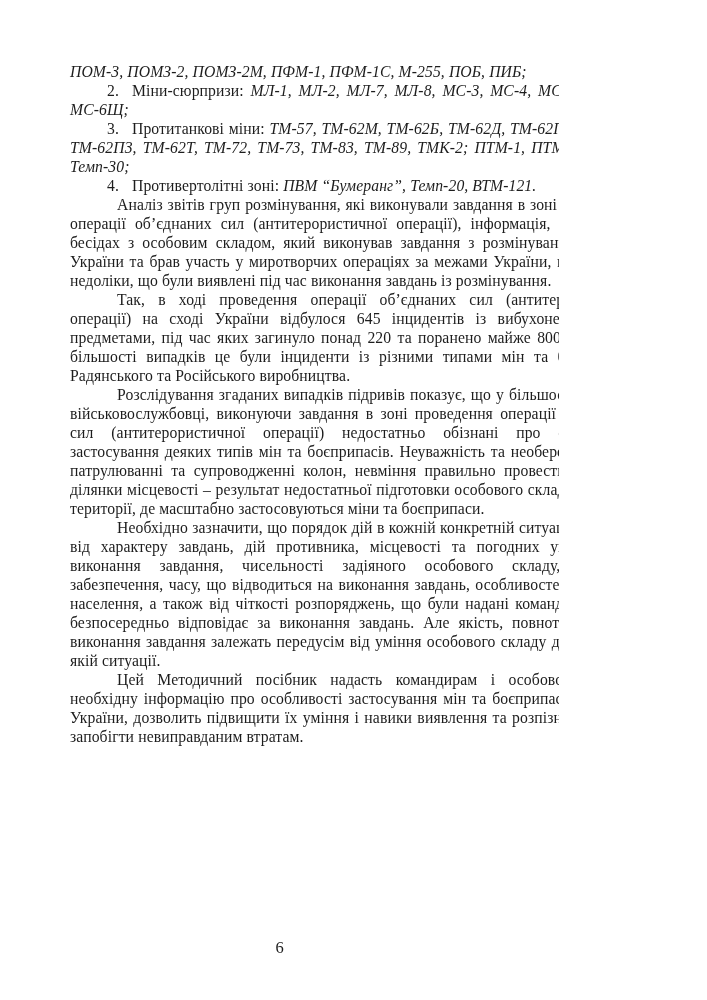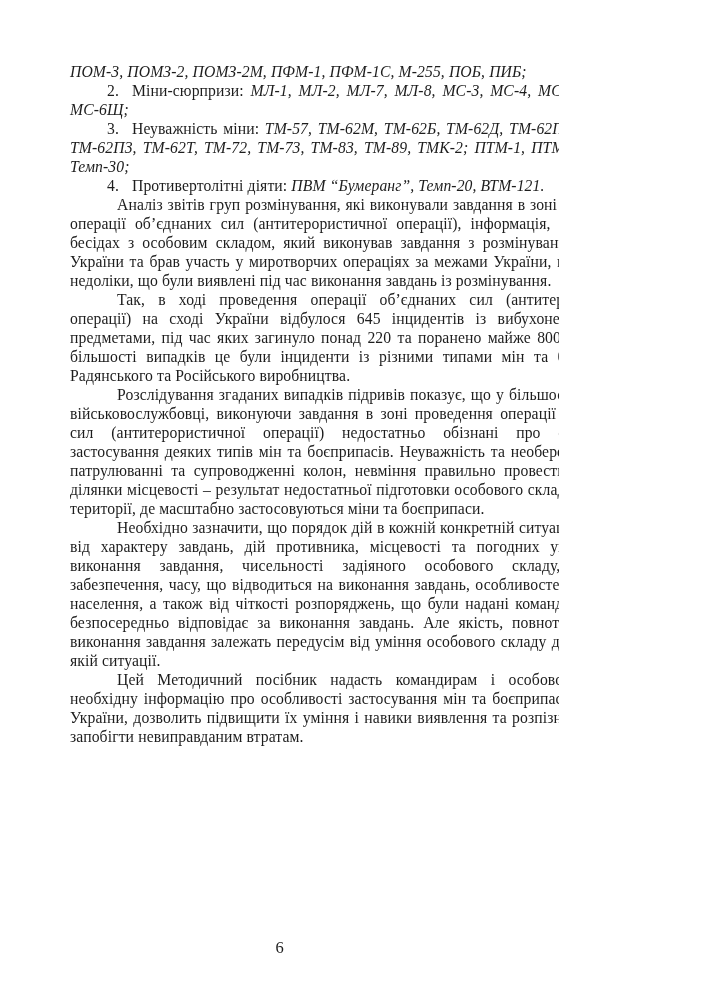--- a/index.html
+++ b/index.html
@@ -60,22 +60,22 @@
     color: #1d1d1d;
   }
 </style>
 </head>
 <body>
 
 <div class="page" style="background: rgb(255, 255, 255); color: rgb(29, 29, 29);">
   <div class="content" id="content">
       <p class="para continuation"><em>ПОМ-3, ПОМЗ-2, ПОМЗ-2М, ПФМ-1, ПФМ-1С, М-255, ПОБ, ПИБ;</em></p>
       <p class="para list-item"><span class="num">2.</span><span class="num-gap"></span><span>Міни-сюрпризи: </span><em>МЛ-1, МЛ-2, МЛ-7, МЛ-8, МС-3, МС-4, МС-5, МС-6М, МС-6Щ;</em></p>
-      <p class="para list-item"><span class="num">3.</span><span class="num-gap"></span><span>Неуважність міни: </span><em>ТМ-57, ТМ-62М, ТМ-62Б, ТМ-62Д, ТМ-62П, ТМ-62П2, ТМ-62П3, ТМ-62Т, ТМ-72, ТМ-73, ТМ-83, ТМ-89, ТМК-2; ПТМ-1, ПТМ-3, ПТМ-4; Темп-30;</em></p>
-      <p class="para list-item"><span class="num">4.</span><span class="num-gap"></span><span>Противертолітні діяти: </span><em>ПВМ “Бумеранг”, Темп-20, ВТМ-121.</em></p>
+      <p class="para list-item"><span class="num">3.</span><span class="num-gap"></span><span>Протитанкові міни: </span><em>ТМ-57, ТМ-62М, ТМ-62Б, ТМ-62Д, ТМ-62П, ТМ-62П2, ТМ-62П3, ТМ-62Т, ТМ-72, ТМ-73, ТМ-83, ТМ-89, ТМК-2; ПТМ-1, ПТМ-3, ПТМ-4; Темп-30;</em></p>
+      <p class="para list-item"><span class="num">4.</span><span class="num-gap"></span><span>Противертолітні зоні: </span><em>ПВМ “Бумеранг”, Темп-20, ВТМ-121.</em></p>
       <p class="para body"><span>Аналіз звітів груп розмінування, які виконували завдання в зоні проведення операції об’єднаних сил (антитерористичної операції), інформація, отримана в бесідах з особовим складом, який виконував завдання з розмінування на сході України та брав участь у миротворчих операціях за межами України, вказують на недоліки, що були виявлені під час виконання завдань із розмінування.</span></p>
       <p class="para body"><span>Так, в ході проведення операції об’єднаних сил (антитерористичної операції) на сході України відбулося 645 інцидентів із вибухонебезпечними предметами, під час яких загинуло понад 220 та поранено майже 800 чоловік. У більшості випадків це були інциденти із різними типами мін та боєприпасів Радянського та Російського виробництва.</span></p>
       <p class="para body"><span>Розслідування згаданих випадків підривів показує, що у більшості випадків військовослужбовці, виконуючи завдання в зоні проведення операції об’єднаних сил (антитерористичної операції) недостатньо обізнані про особливості застосування деяких типів мін та боєприпасів. Неуважність та необережність при патрулюванні та супроводженні колон, невміння правильно провести перевірку ділянки місцевості – результат недостатньої підготовки особового складу до дій на території, де масштабно застосовуються міни та боєприпаси.</span></p>
       <p class="para body"><span>Необхідно зазначити, що порядок дій в кожній конкретній ситуації залежить від характеру завдань, дій противника, місцевості та погодних умов у зоні виконання завдання, чисельності задіяного особового складу, наявного забезпечення, часу, що відводиться на виконання завдань, особливостей місцевого населення, а також від чіткості розпоряджень, що були надані командиром, який безпосередньо відповідає за виконання завдань. Але якість, повнота і безпека виконання завдання залежать передусім від уміння особового складу діяти в будь-якій ситуації.</span></p>
       <p class="para body"><span>Цей Методичний посібник надасть командирам і особовому складу необхідну інформацію про особливості застосування мін та боєприпасів на Сході України, дозволить підвищити їх уміння і навики виявлення та розпізнавання мін, запобігти невиправданим втратам.</span></p>
     </div>
   <div class="page-number">6</div>
 </div>
 
 </body></html>

